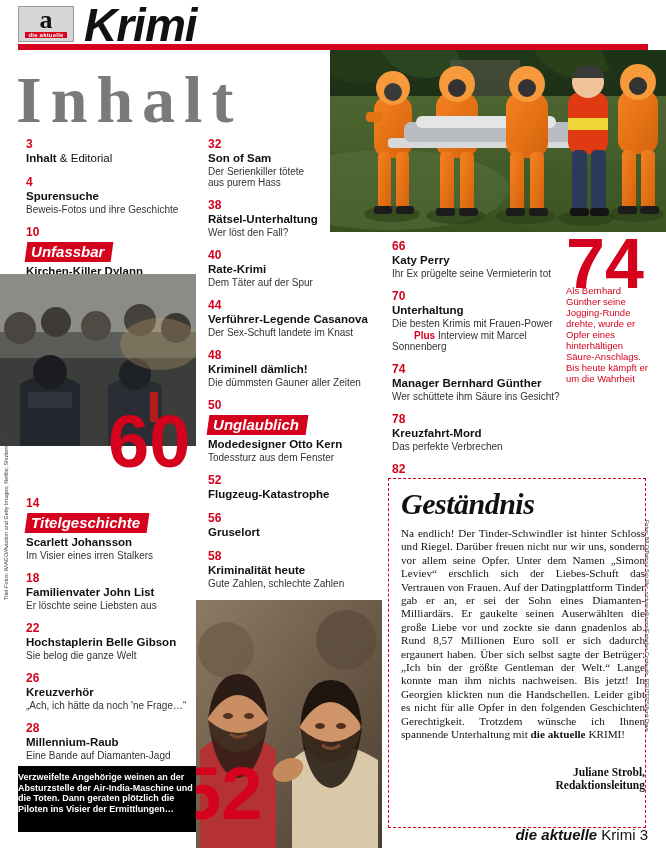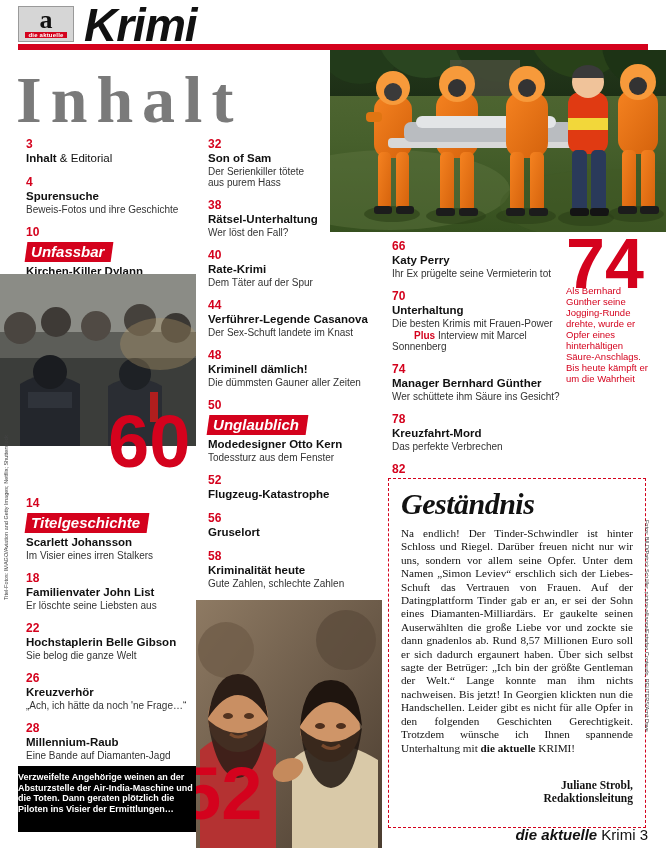--- a/index.html
+++ b/index.html
@@ -115,21 +115,21 @@
     position:absolute; left:3px; top:600px; width:10px;
     font-size:5.5px; color:#444; white-space:nowrap;
     transform-origin: left top; transform: rotate(-90deg);
   }
 
   
   .gest-box {
     position:absolute; left:388px; top:478px; width:258px; height:350px;
     border-left:1px dashed #d4021d; border-top:1px dashed #d4021d;
     border-right:1px dashed #d4021d; border-bottom:1px dashed #d4021d;
-    padding:8px 12px 6px 12px; background:#fff;
+    padding:8px 0 6px 12px; background:#fff;
   }
   .gest-title {
     font-family:"Liberation Serif", serif;
     font-weight:bold; font-style:italic; font-size:30px; color:#111;
     margin:0 0 6px 0; letter-spacing:-0.5px;
   }
   .gest-text {
     font-family:"Liberation Serif", serif;
     font-size:11.2px; line-height:13.4px; color:#111; text-align:justify;
     hyphens:auto;

